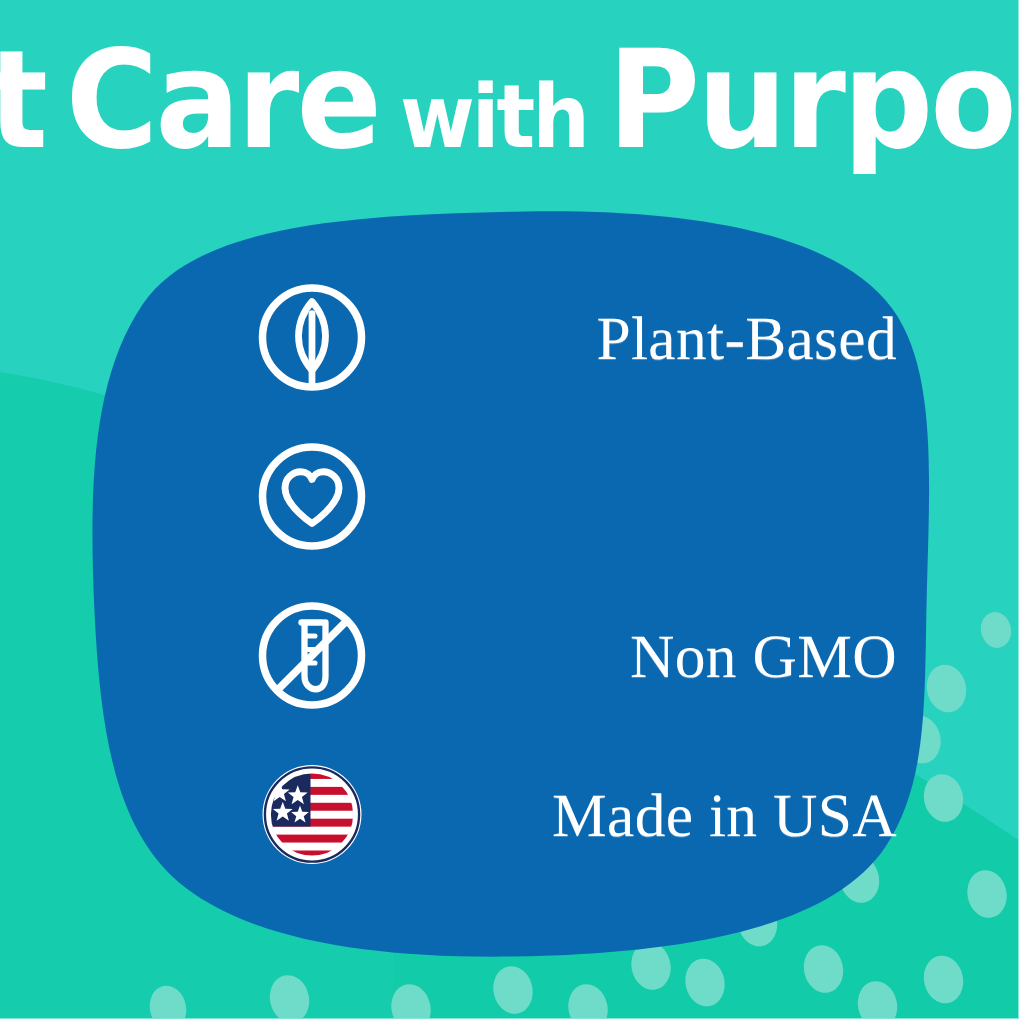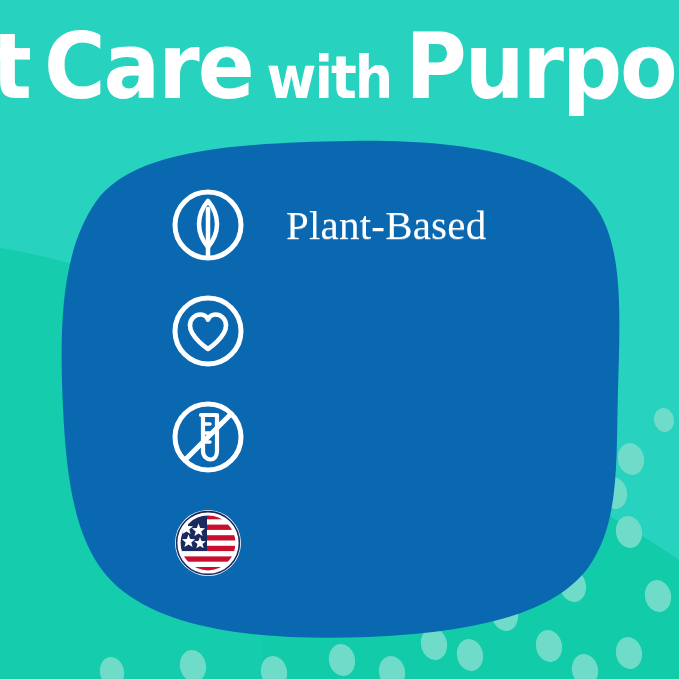--- a/index.html
+++ b/index.html
@@ -52,20 +52,21 @@
   .claims {
     position: absolute;
     left: 168px;
     top: 172px;
     width: 430px;
   }
   .claim-row {
     display: flex;
     align-items: center;
     height: 106px;
+    justify-content: space-between;
   }
   .claim-icon {
     width: 80px;
     height: 80px;
     flex: 0 0 80px;
     position: relative;
   }
   .claim-icon svg { display: block; }
   .claim-label {
     margin-left: 38px;
@@ -174,20 +175,21 @@
                    M35,18 L35,54 C35,59.5 39,62.5 42.5,62.5
                    C46,62.5 49,59.5 49,54 L49,18" fill="none" stroke="#ffffff" stroke-width="4.2" stroke-linecap="round" stroke-linejoin="round"></path>
 
           <line x1="35" y1="27" x2="42" y2="27" stroke="#ffffff" stroke-width="3.4" stroke-linecap="round"></line>
           <line x1="35" y1="36" x2="42" y2="36" stroke="#ffffff" stroke-width="3.4" stroke-linecap="round"></line>
           <line x1="35" y1="45" x2="42" y2="45" stroke="#ffffff" stroke-width="3.4" stroke-linecap="round"></line>
 
           <line x1="17" y1="63" x2="63" y2="17" stroke="#ffffff" stroke-width="5" stroke-linecap="round"></line>
         </svg>
       </div>
+      <div class="claim-label">Non GMO</div>
     </div>
 
     <div class="claim-row">
       <div class="claim-icon">
         <svg width="80" height="80" viewBox="0 0 80 80">
           <defs>
             <clipPath id="usaClip">
               <circle cx="40" cy="40" r="29"></circle>
             </clipPath>
           </defs>
@@ -208,16 +210,17 @@
               <path d="M18.5,18.5 l1.7,4.6 4.9,0.2 -3.8,3.1 1.3,4.7 -4.1,-2.7 -4.1,2.7 1.3,-4.7 -3.8,-3.1 4.9,-0.2 Z"></path>
               <path d="M30.5,20.5 l1.7,4.6 4.9,0.2 -3.8,3.1 1.3,4.7 -4.1,-2.7 -4.1,2.7 1.3,-4.7 -3.8,-3.1 4.9,-0.2 Z"></path>
               <path d="M20.5,31.5 l1.7,4.6 4.9,0.2 -3.8,3.1 1.3,4.7 -4.1,-2.7 -4.1,2.7 1.3,-4.7 -3.8,-3.1 4.9,-0.2 Z"></path>
               <path d="M32,34 l1.5,4.1 4.4,0.2 -3.4,2.8 1.2,4.2 -3.7,-2.4 -3.7,2.4 1.2,-4.2 -3.4,-2.8 4.4,-0.2 Z"></path>
             </g>
           </g>
           <circle cx="40" cy="40" r="29" fill="none" stroke="#ffffff" stroke-width="3.2"></circle>
           <circle cx="40" cy="40" r="31.4" fill="none" stroke="#1b2a5e" stroke-width="1.6"></circle>
         </svg>
       </div>
+      <div class="claim-label">Made in USA</div>
     </div>
 
   </div>
 </div>
 
 </body></html>

